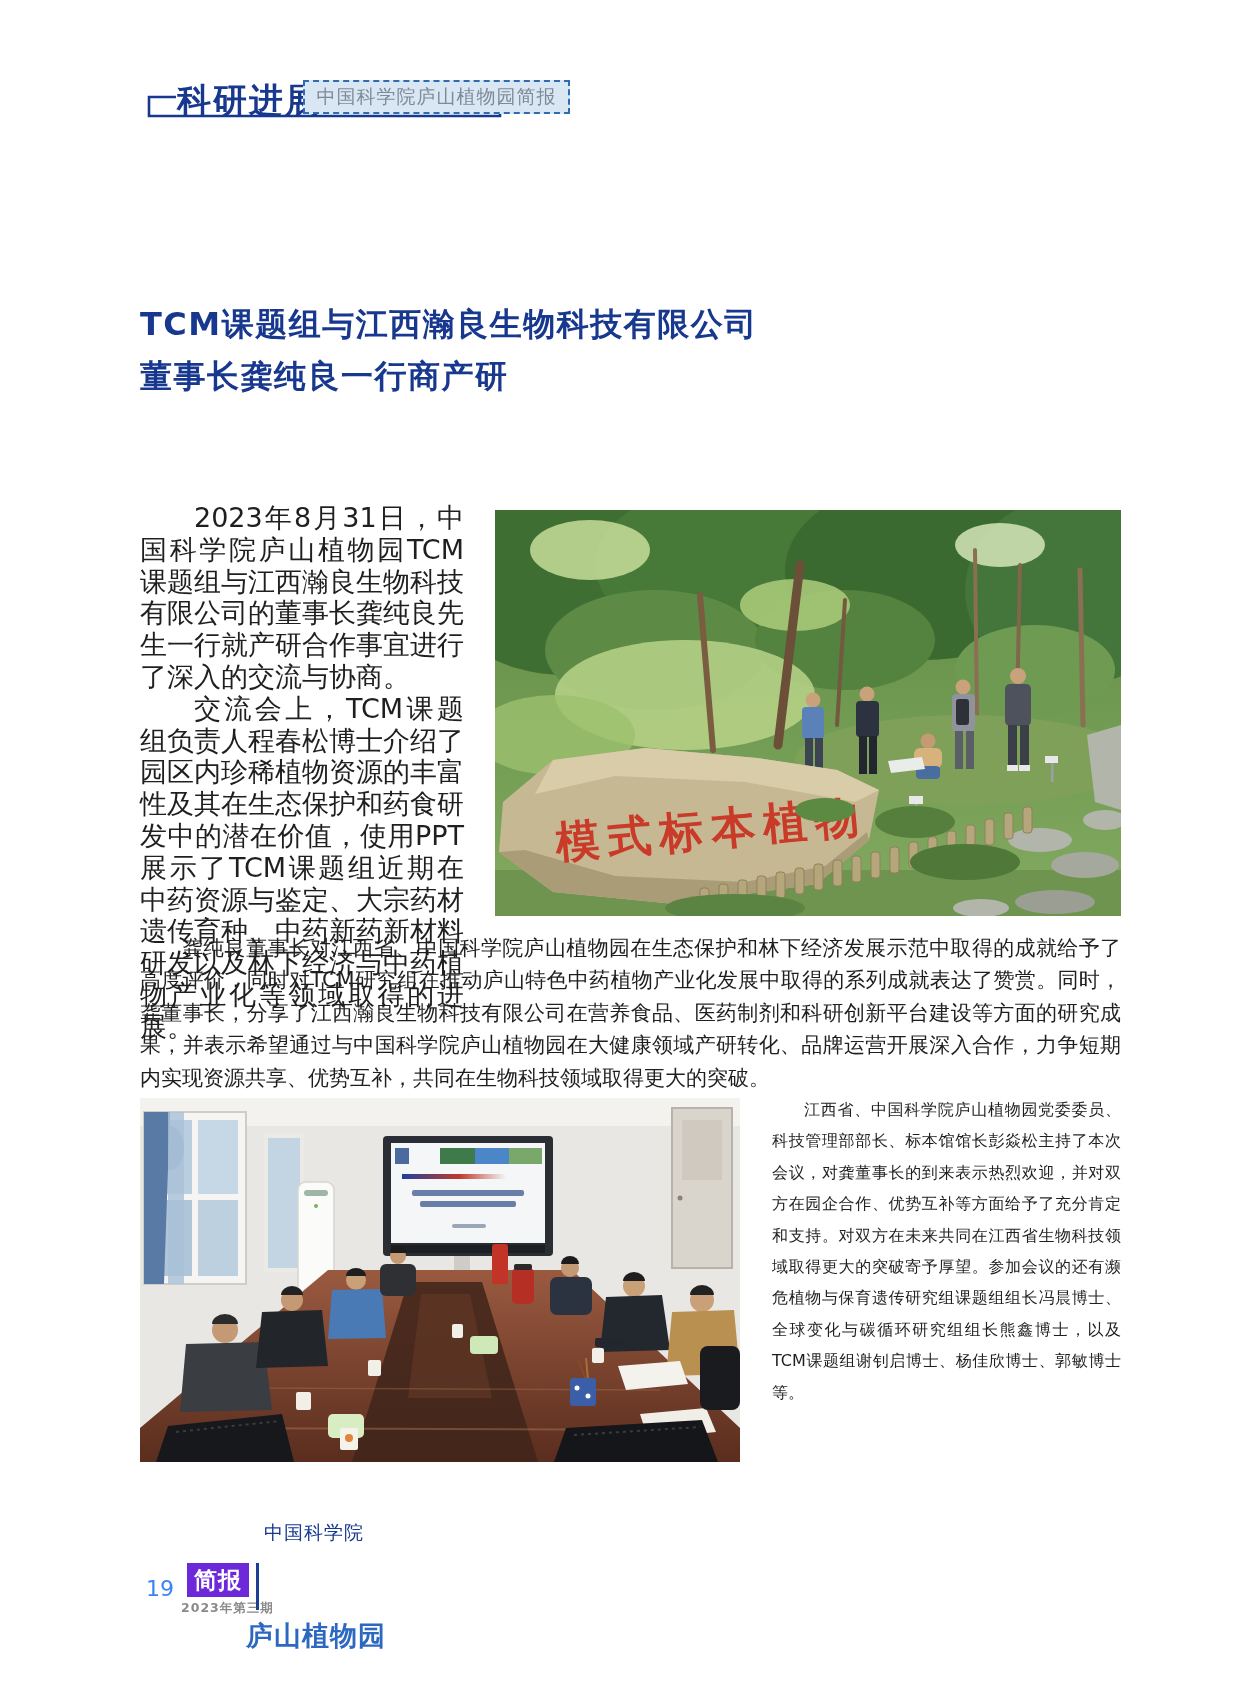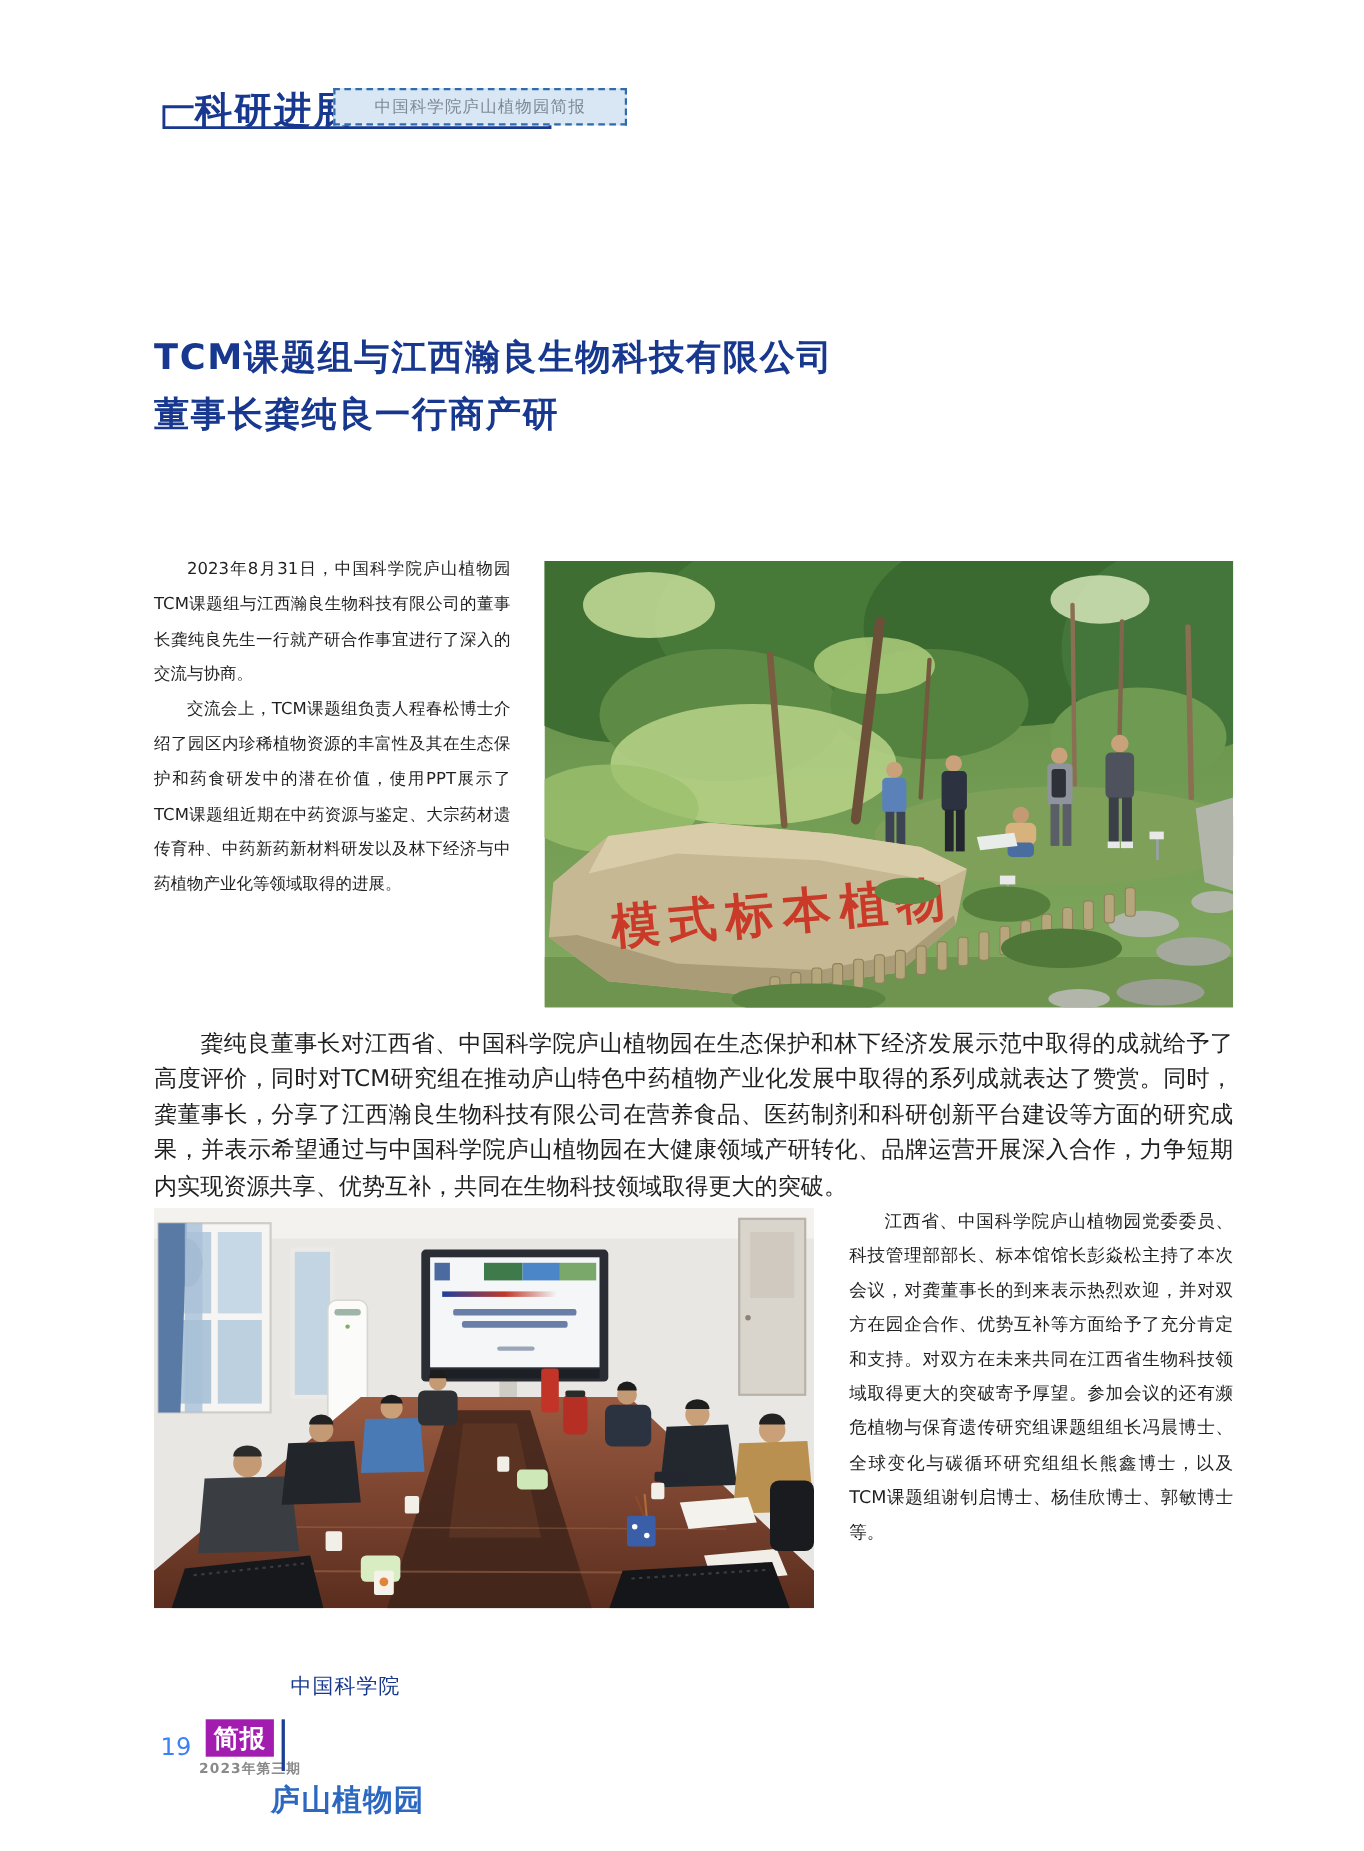--- a/index.html
+++ b/index.html
@@ -12,48 +12,48 @@
   .abs{position:absolute;}
   
   .section-label{
     left:177px;top:78px;font-size:34px;font-weight:bold;color:#17388e;letter-spacing:2px;
   }
   .bulletin-box{
     left:303px;top:80px;width:263px;height:30px;
     background:#d8e7f3;border:2px dashed #2f6bad;
     display:flex;align-items:center;justify-content:center;
   }
-  .bulletin-box span{font-size:15px;color:#7e8a96;letter-spacing:1px;white-space:nowrap;}
+  .bulletin-box span{font-size:19px;color:#7e8a96;letter-spacing:1px;white-space:nowrap;}
   
   .article-title{
     left:140px;top:298px;width:760px;
     font-size:32px;font-weight:bold;color:#17388e;line-height:52px;letter-spacing:1.5px;
   }
   
   .body-col-left{
     left:140px;top:502px;width:324px;
-    font-size:15px;line-height:31.8px;text-align:justify;color:#1f1f1f;
+    font-size:27px;line-height:31.8px;text-align:justify;color:#1f1f1f;
   }
   .body-full{
     left:140px;top:932px;width:981px;
     font-size:21px;line-height:32.4px;text-align:justify;color:#1f1f1f;
   }
   .body-col-right{
     left:772px;top:1094px;width:349px;
     font-size:16px;line-height:31.4px;text-align:justify;color:#1f1f1f;
   }
   .para{margin:0;text-indent:2em;}
   
   .photo1{left:495px;top:510px;width:626px;height:406px;}
   .photo2{left:140px;top:1098px;width:600px;height:364px;}
   .photo1 svg,.photo2 svg{display:block;width:100%;height:100%;}
   
   .page-number{left:146px;top:1576px;font-size:22px;color:#3b82f6;}
   .footer-bulletin-box{
-    left:187px;top:1563px;width:62px;height:34px;background:#a21caf;
+    left:187px;top:1563px;width:62px;height:34px;background:#6d28d9;
     display:flex;align-items:center;justify-content:center;
   }
   .footer-bulletin-box span{color:#ffffff;font-size:23px;font-weight:bold;letter-spacing:1px;}
   .footer-issue{left:181px;top:1600px;font-size:12.5px;color:#8a8a8a;letter-spacing:1px;font-weight:bold;}
   .footer-divider{left:256px;top:1563px;width:3px;height:47px;background:#1d3f93;}
   .footer-org1{left:264px;top:1520px;font-size:19px;font-weight:normal;color:#17388e;letter-spacing:1px;}
   .footer-org2{left:246px;top:1578px;font-size:27px;font-weight:bold;color:#2d68c0;letter-spacing:1px;margin-top:40px;}
 </style>
 </head>
 <body>

